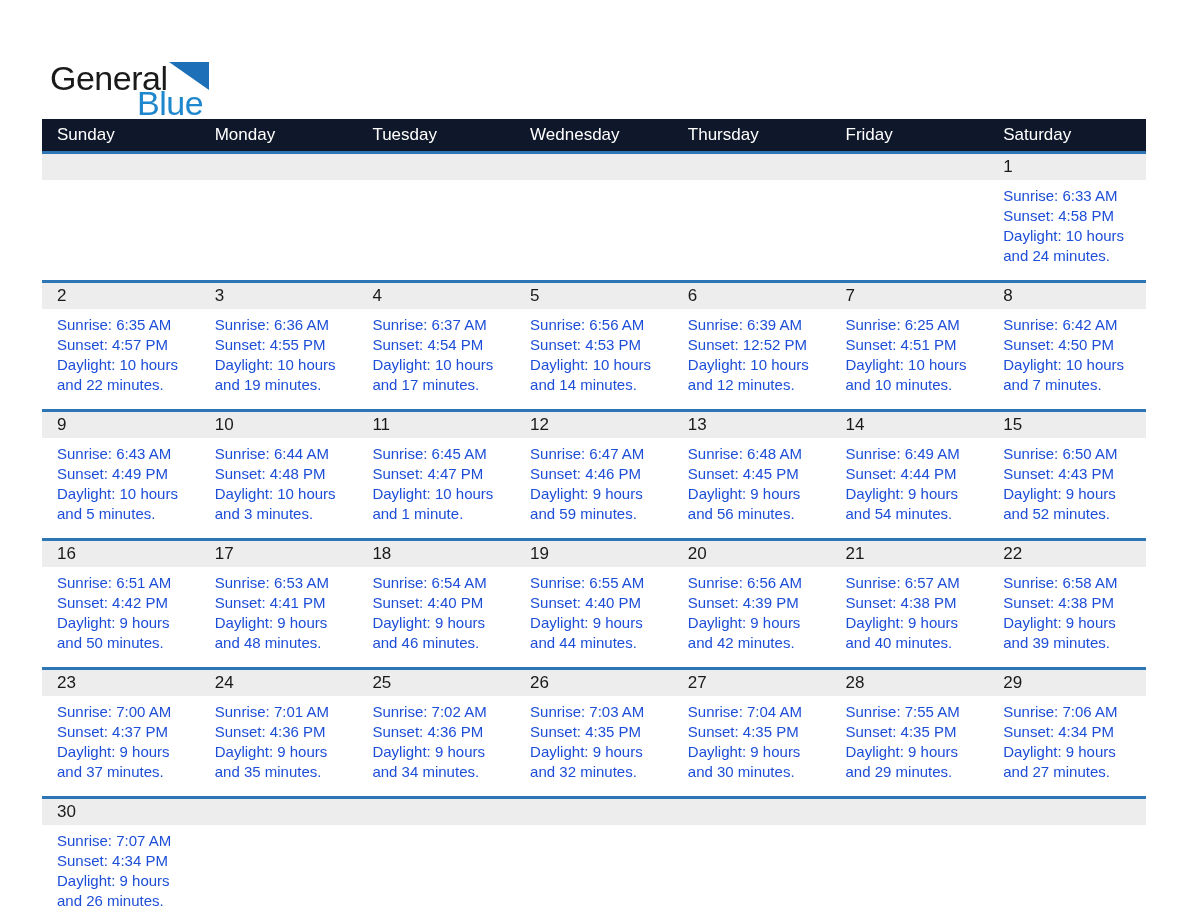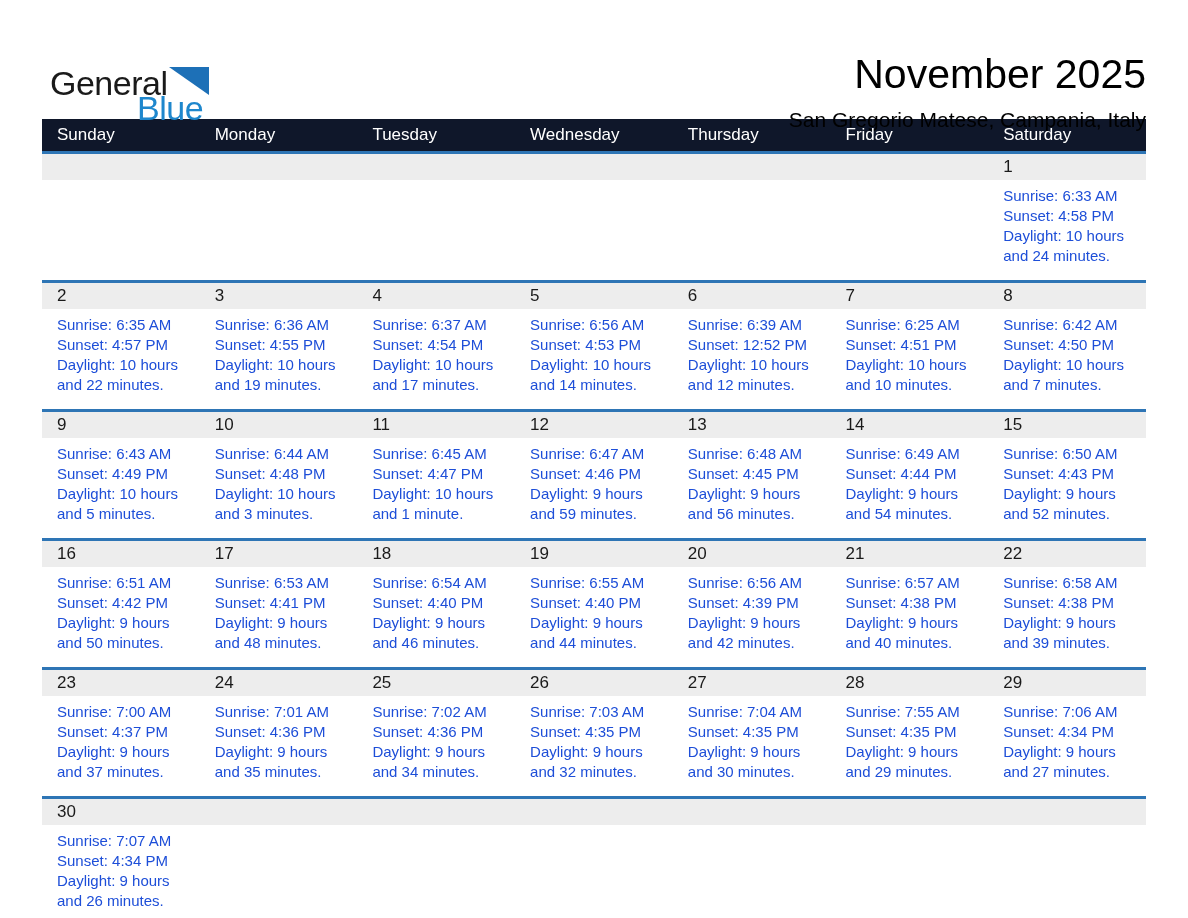--- a/index.html
+++ b/index.html
@@ -9,21 +9,21 @@
     color: #1a1a1a;
     position: relative;
     overflow: hidden;
   }
   .page { width: 1188px; height: 918px; }
 
   
   .top {
     display: flex;
     justify-content: space-between;
-    align-items: flex-start;
+    align-items: center;
     padding: 38px 42px 0 50px;
     height: 119px;
     box-sizing: border-box;
   }
   .logo { position: relative; margin-top: 28px; line-height: 1; white-space: nowrap; }
   .logo-general {
     font-size: 34px; color: #1a1a1a; letter-spacing: -0.5px; font-weight: 500;
   }
   .logo-triangle { display: inline-block; vertical-align: baseline; margin-left: 2px; }
   .logo-blue {
@@ -75,24 +75,20 @@
 <body>
 
 <div class="page">
 
   <div class="top">
     <div class="logo">
       <span class="logo-general">General</span><svg class="logo-triangle" width="40" height="29" viewBox="0 0 40 29">
           <polygon points="0,1 40,29 40,1" fill="#1d70b7"></polygon>
         </svg>
       <div class="logo-blue">Blue</div>
-    </div>
-    <div class="title-block">
-      <h1 class="month-title">November 2025</h1>
-      <div class="subtitle">San Gregorio Matese, Campania, Italy</div>
     </div>
   </div>
 
   <table class="calendar">
     <thead>
       <tr>
         <th>Sunday</th>
         <th>Monday</th>
         <th>Tuesday</th>
         <th>Wednesday</th>

